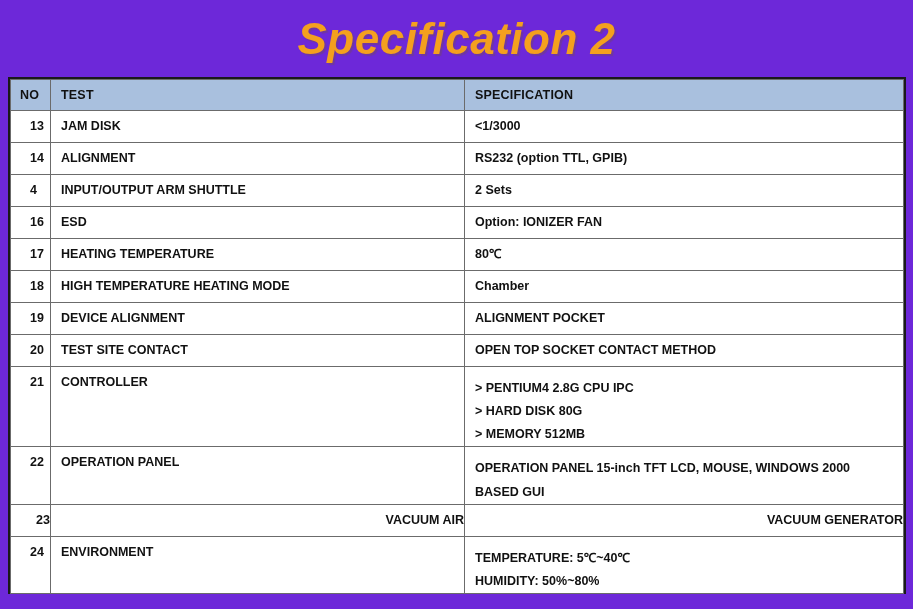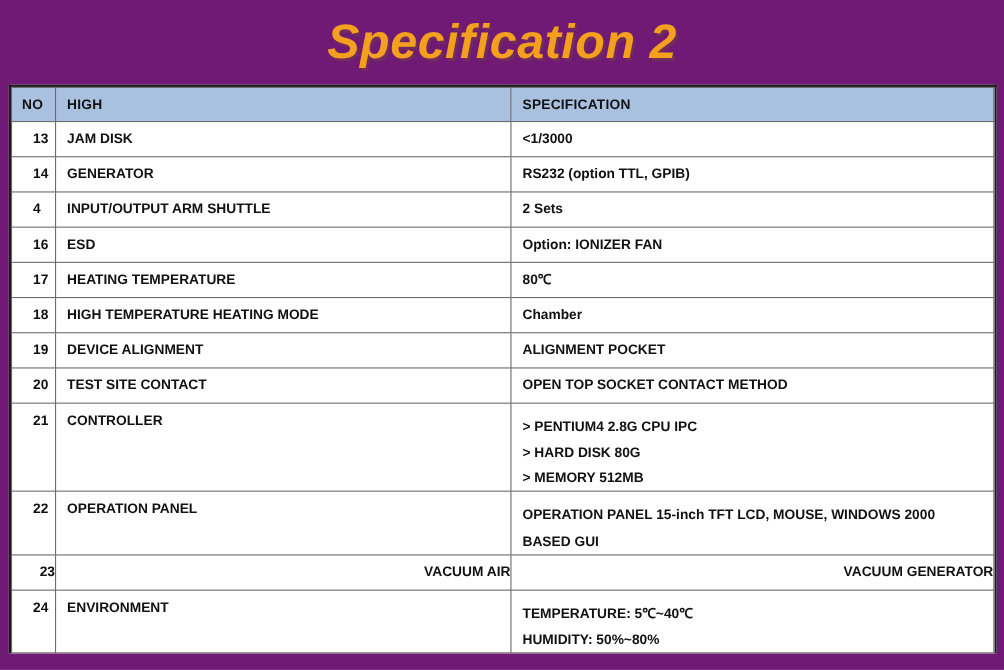--- a/index.html
+++ b/index.html
@@ -10,21 +10,21 @@
     height: 609px;
     background: #ffffff;
     font-family: "Liberation Sans", sans-serif;
     overflow: hidden;
   }
 
   #page {
     position: relative;
     width: 913px;
     height: 609px;
-    background: #701a75;
+    background: #6d28d9;
   }
 
   
   .title-wrap {
     position: absolute;
     left: 0;
     top: 0;
     width: 913px;
     height: 76px;
     display: flex;
@@ -117,42 +117,42 @@
   <div class="table-wrap">
     <table class="spec">
       <colgroup>
         <col class="c-no">
         <col class="c-item">
         <col class="c-spec">
       </colgroup>
       <thead>
         <tr>
           <th class="th-no">NO</th>
-          <th>HIGH</th>
+          <th>TEST</th>
           <th>SPECIFICATION</th>
         </tr>
       </thead>
       <tbody id="tbody">
           <tr>
             <td class="cell-no">
               <span class="cell-inner">13</span>
             </td>
             <td>
               <span class="cell-inner">JAM DISK</span>
             </td>
             <td>
               <span class="cell-inner"><span class="line">&lt;1/3000</span></span>
             </td>
           </tr>
           <tr>
             <td class="cell-no">
               <span class="cell-inner">14</span>
             </td>
             <td>
-              <span class="cell-inner">GENERATOR</span>
+              <span class="cell-inner">ALIGNMENT</span>
             </td>
             <td>
               <span class="cell-inner"><span class="line">RS232 (option TTL, GPIB)</span></span>
             </td>
           </tr>
           <tr>
             <td class="cell-no">
               <span class="cell-inner">4</span>
             </td>
             <td>

